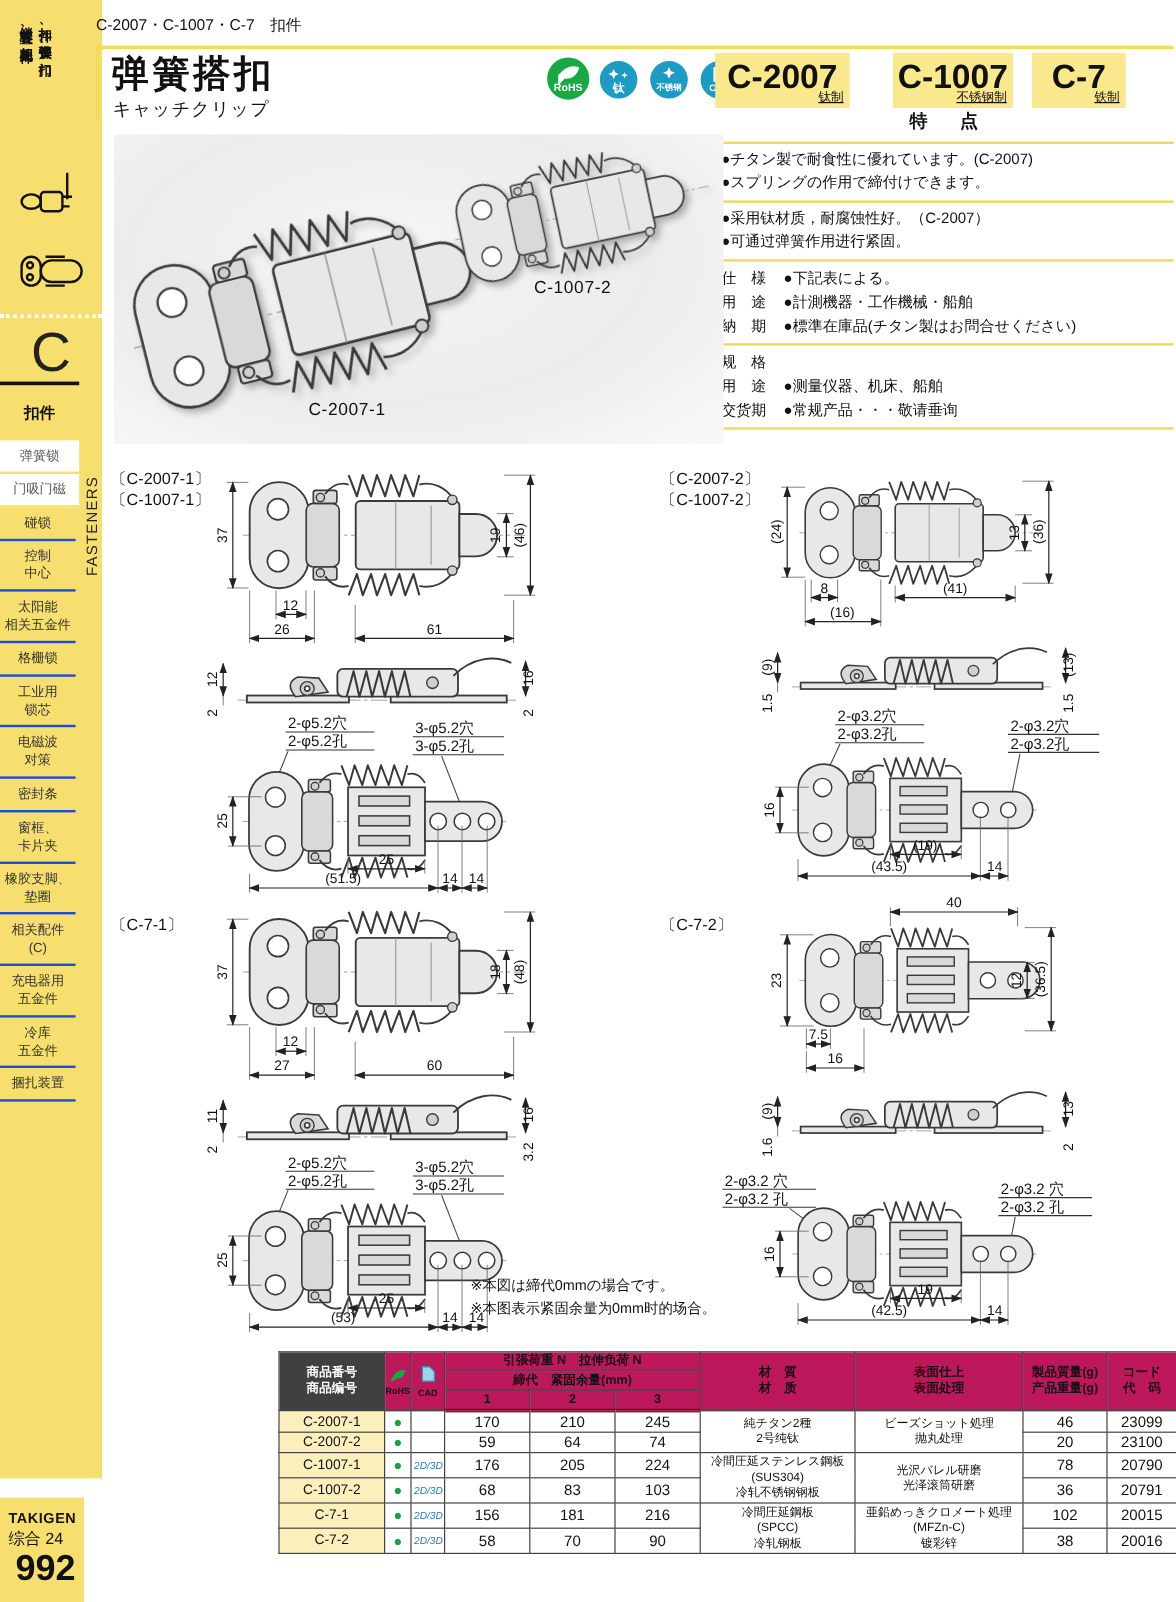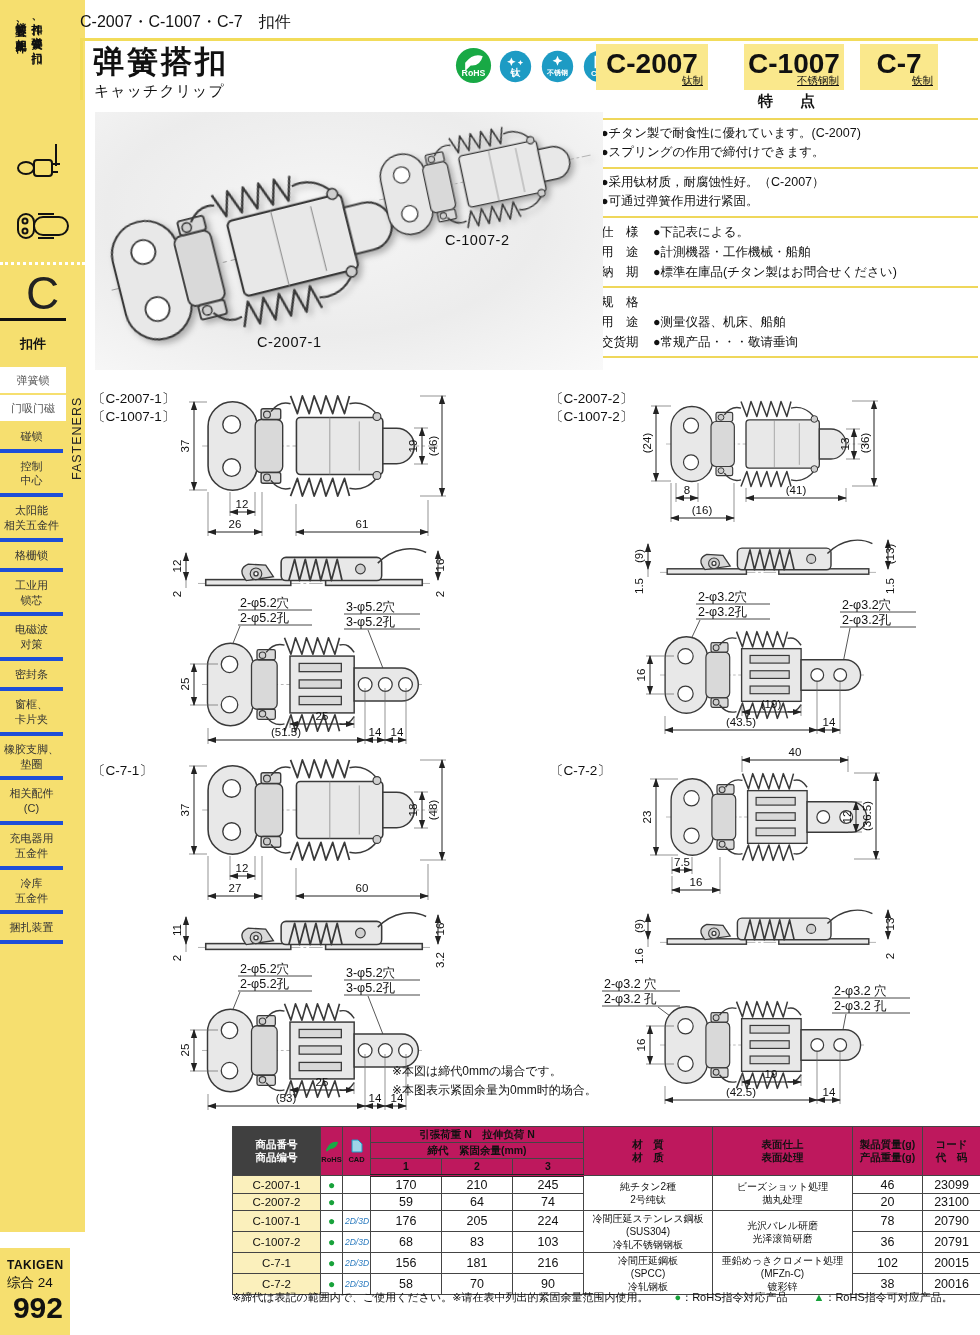--- a/index.html
+++ b/index.html
@@ -16,30 +16,30 @@
   .sb-icon{position:absolute;left:14px;}
   .dotsep{position:absolute;top:262px;left:0;width:85px;border-top:3px dotted #fff;}
   .bigC{position:absolute;top:266px;left:0;width:85px;text-align:center;
         font-size:46px;font-weight:400;color:#222;}
   .menu{position:absolute;top:318px;left:0;width:85px;}
   .menu-head{border-top:3px solid #111;padding:14px 0;width:66px;text-align:center;
              font-size:13px;font-weight:bold;}
   .fasteners{position:absolute;top:322px;right:1px;height:158px;writing-mode:vertical-rl;
              transform:rotate(180deg);font-size:12.5px;letter-spacing:1px;color:#222;}
   .mi{width:63px;font-size:11px;color:#333;text-align:center;padding:6px 0 5px 0;
-      border-bottom:4px solid #1d4ed8;white-space:pre-line;line-height:1.35;cursor:pointer;}
+      border-bottom:2px solid #1d4ed8;white-space:pre-line;line-height:1.35;cursor:pointer;}
   .mi.white{width:66px;background:#fff;border-bottom:2px solid #F6DF6F;color:#555;}
   .brandbox{position:absolute;left:0px;top:1248px;width:70px;height:87px;background:#F6DF6F;
             padding:10px 7px 6px 7px;}
   .brand-name{font-size:12px;font-weight:bold;letter-spacing:.5px;}
   .brand-cat{font-size:13.5px;margin-top:2px;}
   .brand-page{font-size:30px;font-weight:bold;text-align:right;line-height:1.05;}
 
   
-  .crumb{position:absolute;left:80px;top:12px;font-size:16px;}
+  .crumb{position:absolute;left:80px;top:12px;font-size:13px;}
   .tframe-top{position:absolute;left:80px;top:38px;width:898px;border-top:3px solid #F2DC5A;}
   .tframe-left{position:absolute;left:80px;top:38px;height:62px;border-left:3px solid #F2DC5A;}
   .title-cn{position:absolute;left:93px;top:41px;font-size:31px;font-weight:bold;letter-spacing:3px;}
   .title-ja{position:absolute;left:94px;top:82px;font-size:15px;letter-spacing:1px;}
 
   .badge{position:absolute;top:47px;}
   .badge svg{display:block;}
   .bt{font-size:9.5px;font-weight:bold;fill:#fff;text-anchor:middle;
       font-family:"Liberation Sans",sans-serif;}
   .mbox{position:absolute;top:44px;height:46px;background:#FAE88C;}
@@ -771,19 +771,14 @@
           <td class="val">58</td>
           <td class="val">70</td>
           <td class="val">90</td>
           <td class="val">38</td>
           <td class="val">20016</td>
         </tr>
       </tbody>
     </table>
   </div>
 
-  <div class="tnotes">
-    <span>※締代は表記の範囲内で、ご使用ください。※请在表中列出的紧固余量范围内使用。</span>
-    <span><span class="gmark">●</span><span>：RoHS指令対応产品</span></span>
-    <span><span class="gmark">▲</span><span>：RoHS指令可对应产品。</span></span>
-  </div>
 
 </div>
 
 </body></html>

